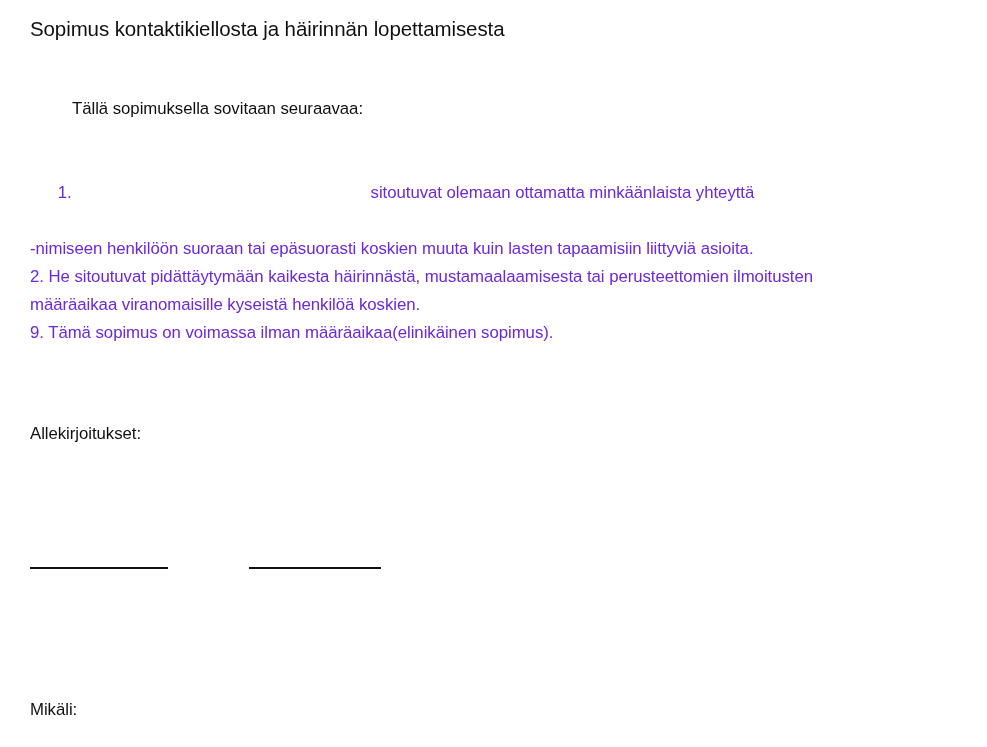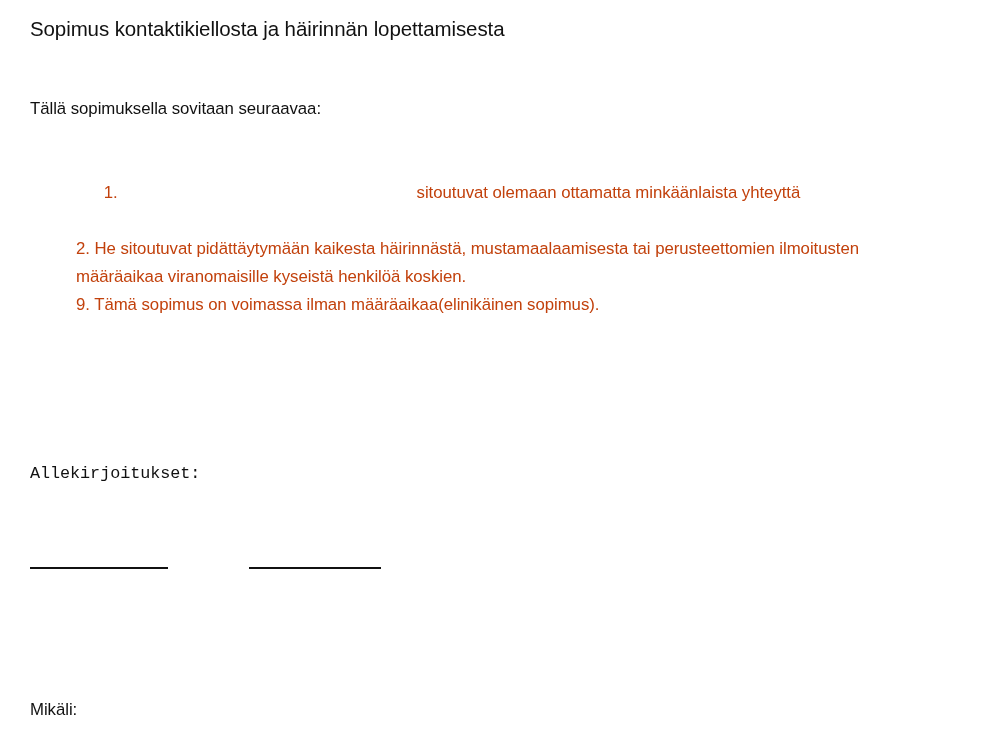--- a/index.html
+++ b/index.html
@@ -44,56 +44,54 @@
     position: absolute;
     left: 30px;
     font-size: 16.8px;
     line-height: 28px;
     font-weight: 400;
     color: #111111;
     letter-spacing: -0.05px;
     white-space: pre;
   }
 
-  .intro      { top: 95px; }
+  .intro      { top: 95px; margin-left: 42px; }
 
   
   .clauses {
     position: absolute;
     left: 30px;
     top: 151px;
     width: 920px;
   }
   .clause-line {
     font-size: 16.8px;
     line-height: 28px;
     font-weight: 400;
-    color: #c2410c;
+    color: #6d28d9;
     letter-spacing: -0.05px;
     white-space: pre;
-    margin-left: 46px;
   }
 
   
   .clause-one {
     display: block;
     white-space: pre;
   }
   .redaction-gap {
     display: inline-block;
     width: 299px;
     height: 1px;
   }
 
   
   .signatures-label {
     position: absolute;
     left: 30px;
-    top: 460px;
-    font-family: Liberation Mono, monospace;
+    top: 420px;
   }
 
   .sig-lines {
     position: absolute;
     left: 30px;
     top: 553px;
     width: 500px;
     height: 24px;
   }
   .sig-rule {
@@ -120,20 +118,21 @@
   <div class="doc-title">Sopimus kontaktikiellosta ja häirinnän lopettamisesta</div>
 
   <div class="body-line intro">Tällä sopimuksella sovitaan seuraavaa:</div>
 
   <div class="clauses">
 
     <div class="clause-line clause-one">
       <span>1.</span><span class="redaction-gap"></span><span>sitoutuvat olemaan ottamatta minkäänlaista yhteyttä</span>
     </div>
 
+    <div class="clause-line">-nimiseen henkilöön suoraan tai epäsuorasti koskien muuta kuin lasten tapaamisiin liittyviä asioita.</div>
 
     <div class="clause-line">2. He sitoutuvat pidättäytymään kaikesta häirinnästä, mustamaalaamisesta tai perusteettomien ilmoitusten</div>
 
     <div class="clause-line">määräaikaa viranomaisille kyseistä henkilöä koskien.</div>
 
     <div class="clause-line">9. Tämä sopimus on voimassa ilman määräaikaa(elinikäinen sopimus).</div>
 
   </div>
 
   <div class="body-line signatures-label">Allekirjoitukset:</div>

